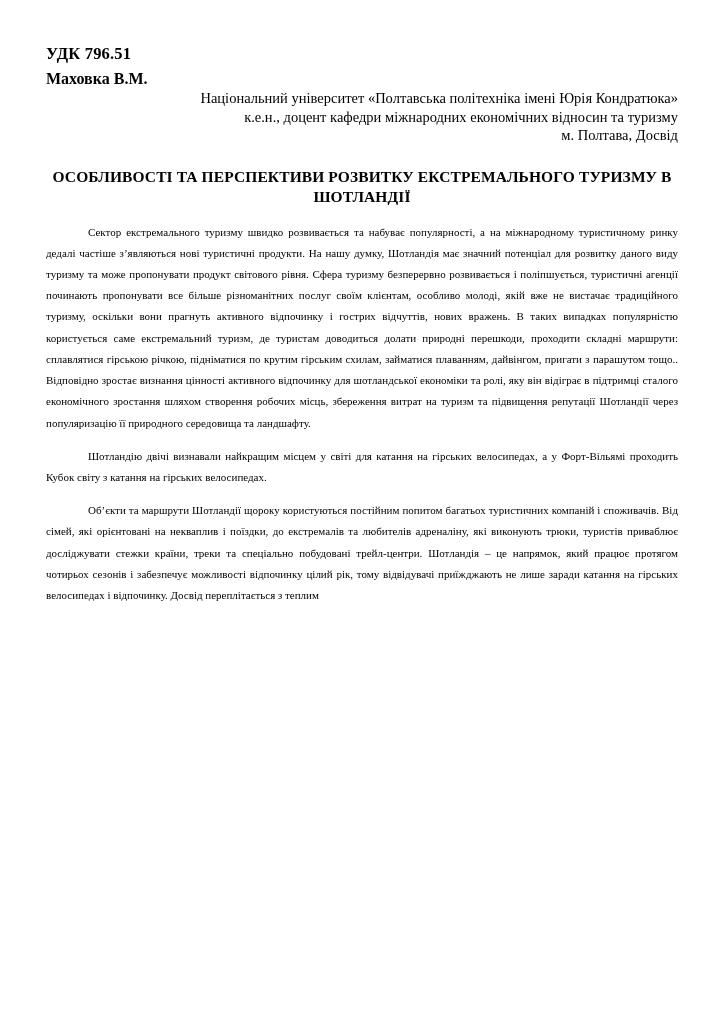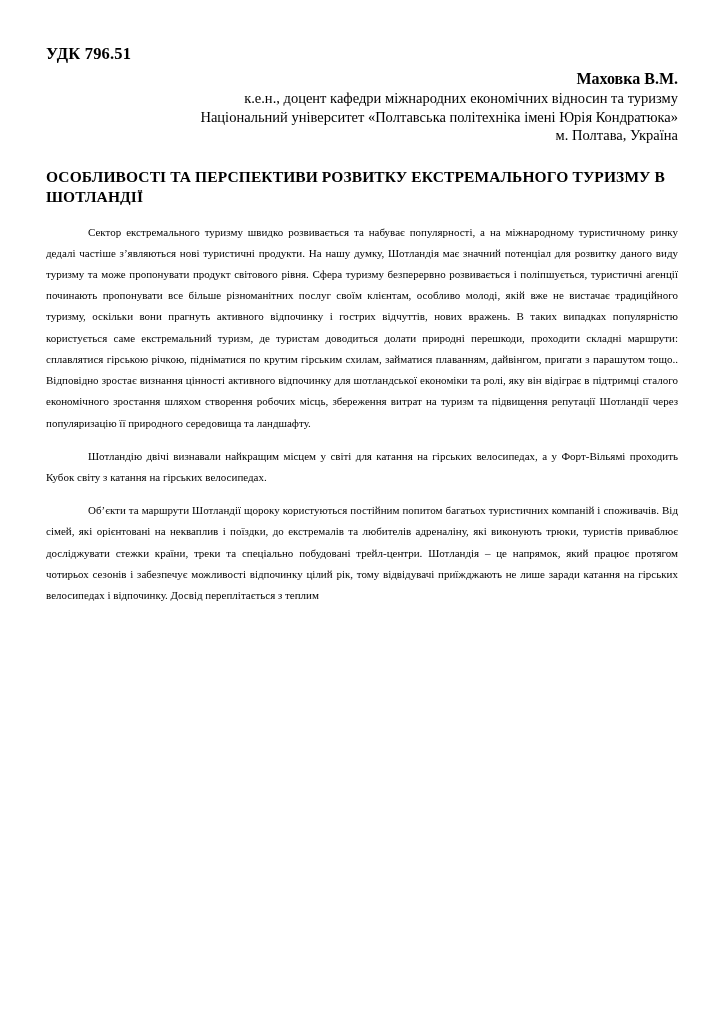--- a/index.html
+++ b/index.html
@@ -21,33 +21,33 @@
     padding: 44px 46px 20px 46px;
     position: relative;
   }
   .udk {
     font-size: 16.5px;
     font-weight: bold;
     letter-spacing: 0.2px;
     margin: 0 0 6px 0;
   }
   .author {
-    text-align: right;
+    text-align: left;
     font-size: 16px;
     font-weight: bold;
     margin: 0 0 1px 0;
   }
   .affil {
     text-align: right;
     font-size: 14.5px;
     line-height: 1.28;
     margin: 0;
   }
   .title {
-    text-align: left;
+    text-align: center;
     font-size: 15.5px;
     font-weight: bold;
     line-height: 1.32;
     margin: 22px 0 14px 0;
     letter-spacing: 0.1px;
   }
   .body-par {
     text-align: justify;
     text-justify: inter-word;
     font-size: 11px;
@@ -62,23 +62,23 @@
 </style>
 </head>
 <body>
 
 <div class="page">
 
   <div class="udk">УДК 796.51</div>
 
   <div class="author">Маховка В.М.</div>
 
+  <div class="affil">Національний університет «Полтавська політехніка імені Юрія Кондратюка»</div>
   <div class="affil">к.е.н., доцент кафедри міжнародних економічних відносин  та туризму</div>
-  <div class="affil">Національний університет «Полтавська політехніка імені Юрія Кондратюка»</div>
-  <div class="affil">м. Полтава, Україна</div>
+  <div class="affil">м. Полтава, Досвід</div>
 
   <h1 class="title">ОСОБЛИВОСТІ ТА ПЕРСПЕКТИВИ РОЗВИТКУ ЕКСТРЕМАЛЬНОГО ТУРИЗМУ В ШОТЛАНДІЇ</h1>
 
   <p class="body-par">Сектор екстремального туризму швидко розвивається та набуває популярності, а на міжнародному туристичному ринку дедалі частіше з’являються нові туристичні продукти. На нашу думку, Шотландія має значний потенціал для розвитку даного виду туризму та може пропонувати продукт світового рівня. Сфера туризму безперервно розвивається і поліпшується, туристичні агенції починають пропонувати все більше різноманітних послуг своїм клієнтам, особливо молоді, якій вже не вистачає традиційного туризму, оскільки вони прагнуть активного відпочинку і гострих відчуттів, нових вражень. В таких випадках популярністю користується саме екстремальний туризм, де туристам доводиться долати природні перешкоди, проходити складні маршрути: сплавлятися гірською річкою, підніматися по крутим гірським схилам, займатися плаванням, дайвінгом, пригати з парашутом тощо.. Відповідно зростає визнання цінності активного відпочинку для шотландської економіки та ролі, яку він відіграє в підтримці сталого економічного зростання шляхом створення робочих місць, збереження витрат на туризм та підвищення репутації Шотландії через популяризацію її природного середовища та ландшафту.</p>
   <p class="body-par">Шотландію двічі визнавали найкращим місцем у світі для катання на гірських велосипедах, а у Форт-Вільямі проходить Кубок світу з катання на гірських велосипедах.</p>
   <p class="body-par">Об’єкти та маршрути Шотландії щороку користуються постійним попитом багатьох туристичних компаній і споживачів. Від сімей, які орієнтовані на некваплив і поїздки, до екстремалів та любителів адреналіну, які виконують трюки, туристів приваблює досліджувати стежки країни, треки та спеціально побудовані трейл-центри. Шотландія – це напрямок, який працює протягом чотирьох сезонів і забезпечує можливості відпочинку цілий рік, тому відвідувачі приїжджають не лише заради катання на гірських велосипедах і відпочинку. Досвід переплітається з теплим</p>
 
 </div>
 
 </body></html>

